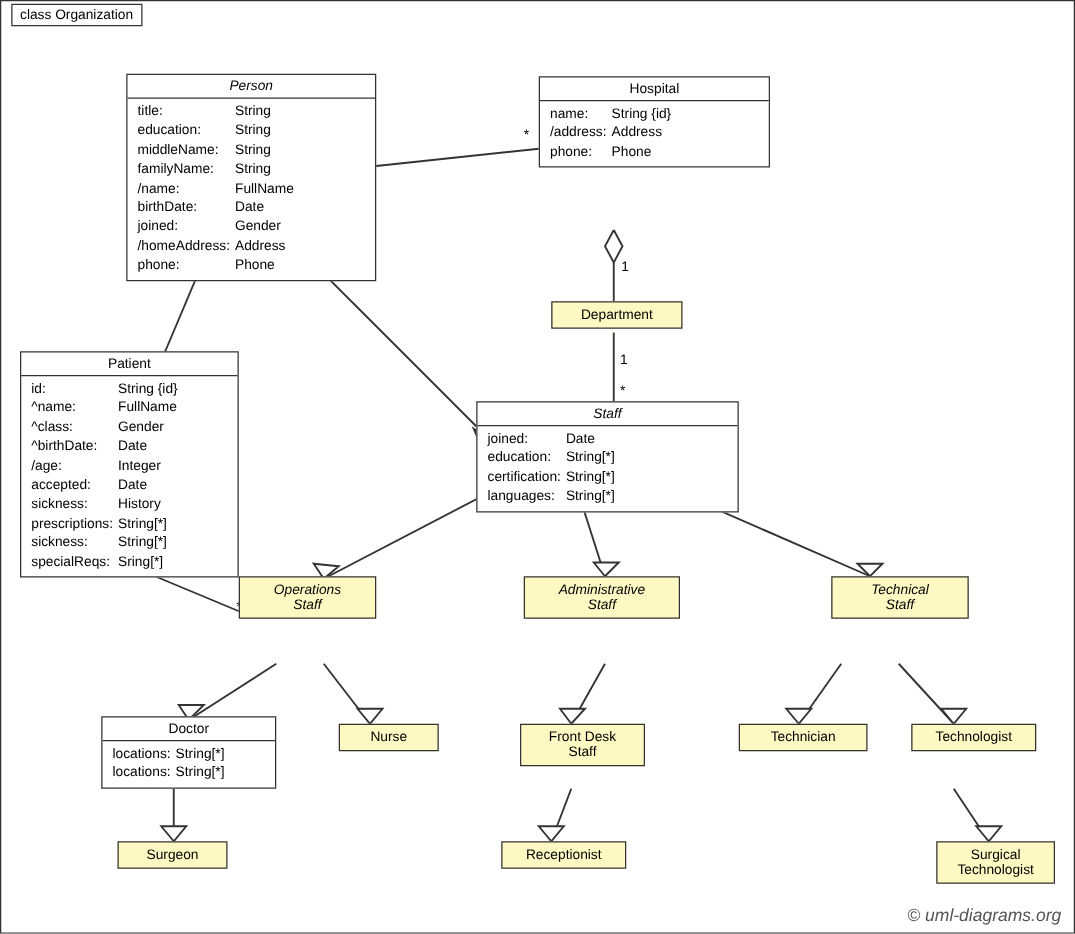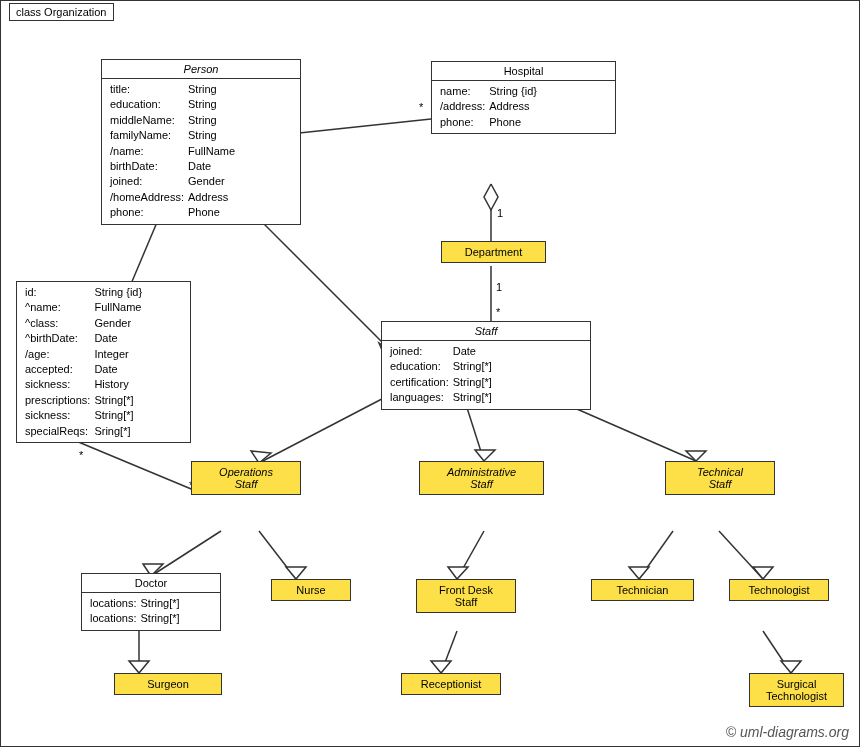--- a/index.html
+++ b/index.html
@@ -49,21 +49,21 @@
     }
     .uml-class-body td {
       padding: 0 2px;
       white-space: nowrap;
       vertical-align: top;
       line-height: 1.4;
     }
     .uml-class-simple {
       position: absolute;
       border: 1.5px solid #333;
-      background: #fde047;
+      background: #fef9c3;
       padding: 4px 8px;
       text-align: center;
       font-weight: normal;
     }
     svg.lines {
       position: absolute;
       top: 0;
       left: 0;
       width: 860px;
       height: 747px;
@@ -209,20 +209,21 @@
         <tr>
               <td>phone:</td>
               <td>Phone</td>
             </tr>
       </tbody>
         </table>
     </div>
   </div>
 
   <div class="uml-class" style="left:15px; top:280px; width:175px;">
+    <div class="uml-class-title">Patient</div>
     <div class="uml-class-body">
       <table>
         <tbody>
             <tr>
               <td>id:</td>
               <td>String {id}</td>
             </tr>
         <tr>
               <td>^name:</td>
               <td>FullName</td>
@@ -317,20 +318,20 @@
   </div>
 
   <div class="uml-class-simple" style="left:270px; top:578px; width:80px;">Nurse</div>
 
   <div class="uml-class-simple" style="left:415px; top:578px; width:100px;">Front Desk<br>Staff</div>
 
   <div class="uml-class-simple" style="left:590px; top:578px; width:103px;">Technician</div>
 
   <div class="uml-class-simple" style="left:728px; top:578px; width:100px;">Technologist</div>
 
-  <div class="uml-class-simple" style="left:93px; top:672px; width:108px;margin-left:20px;">Surgeon</div>
+  <div class="uml-class-simple" style="left:93px; top:672px; width:88px;">Surgeon</div>
 
   <div class="uml-class-simple" style="left:400px; top:672px; width:100px;">Receptionist</div>
 
   <div class="uml-class-simple" style="left:748px; top:672px; width:95px;">Surgical<br>Technologist</div>
 
   <div class="copyright">© uml-diagrams.org</div>
 </div>
 
 </body></html>

